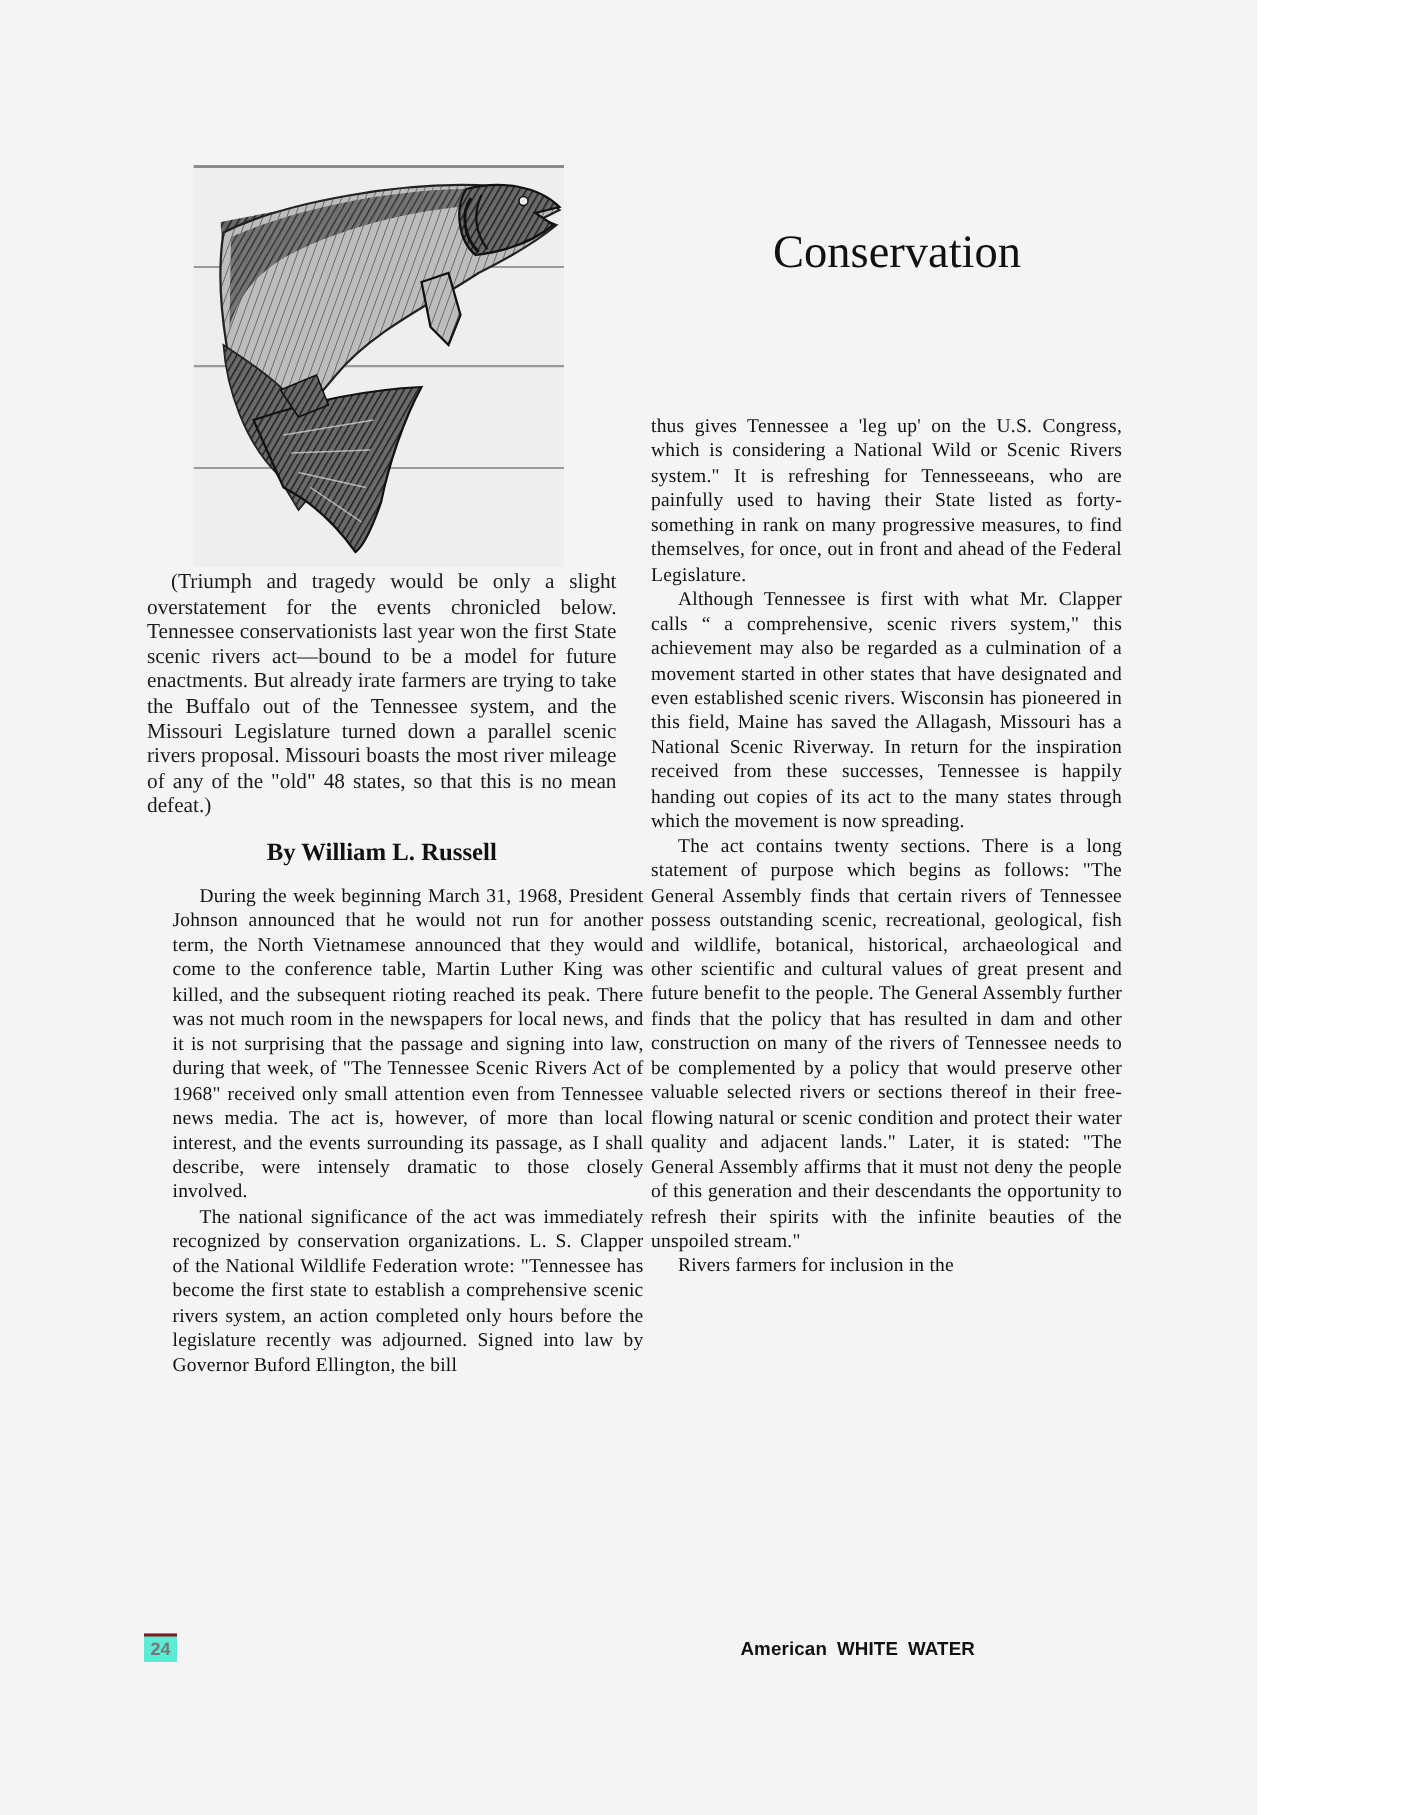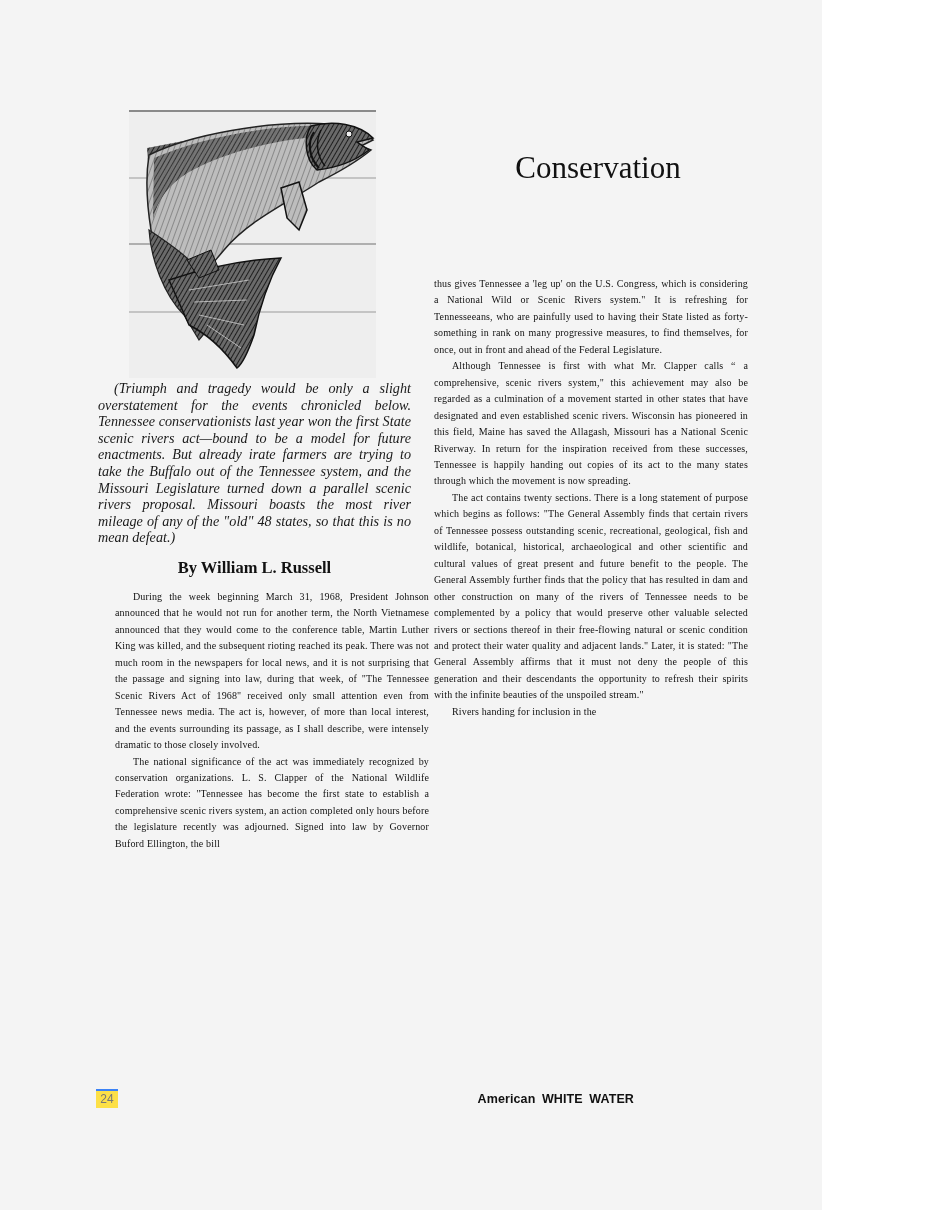--- a/index.html
+++ b/index.html
@@ -5,53 +5,54 @@
   html, body { margin: 0; padding: 0; }
   body {
     width: 935px; height: 1210px; position: relative; overflow: hidden;
     background: #ffffff;
     font-family: "Liberation Serif", "DejaVu Serif", serif;
     color: #111;
   }
   .page {
     position: absolute; left: 0; top: 0; width: 822px; height: 1210px;
     background: #f4f4f4;
+    padding-left: 16px;
   }
   .figure {
     position: absolute; left: 129px; top: 110px; width: 247px; height: 268px;
     background: #eeeeee;
   }
   .figure svg { position: absolute; left: 0; top: 0; }
   .title {
     position: absolute; left: 470px; top: 146px; width: 256px;
     text-align: center; font-size: 31px; line-height: 44px; color: #111;
   }
   .caption {
     position: absolute; left: 98px; top: 380px; width: 313px;
-    font-style: italic; font-size: 14.2px; line-height: 16.6px;
+    font-size: 14.2px; line-height: 16.6px;
     text-align: justify; color: #1a1a1a;
   }
   .caption p { margin: 0; text-indent: 16px; }
   .byline {
     position: absolute; left: 98px; top: 558px; width: 313px;
     text-align: center; font-weight: bold; font-size: 16.5px; line-height: 20px;
   }
   .col {
     position: absolute; width: 314px;
-    font-size: 10px; line-height: 16.45px; text-align: justify;
+    font-size: 13px; line-height: 16.45px; text-align: justify;
     letter-spacing: 0.15px;
   }
   .col p { margin: 0; text-indent: 18px; }
   .col p.noindent { text-indent: 0; }
   .col-left { left: 115px; top: 589px; }
   .col-right { left: 434px; top: 276px; }
   .footer-page {
     position: absolute; left: 96px; top: 1089px; width: 22px; height: 17px;
-    border-top: 2px solid #3b82f6; background: #fde047;
-    font-family: "Liberation Sans", sans-serif; font-weight: normal;
+    border-top: 2px solid #7f1d1d; background: #5eead4;
+    font-family: "Liberation Sans", sans-serif; font-weight: bold;
     font-size: 12px; color: #777; text-align: center; line-height: 17px;
   }
   .footer-mag {
     position: absolute; right: 188px; top: 1092px;
     font-family: Liberation Sans, sans-serif; font-weight: bold;
     font-size: 12.5px; color: #111; letter-spacing: 0.1px; word-spacing: 3px;
   }
 </style>
 </head>
 <body>
@@ -114,18 +115,18 @@
 
   <div class="col col-left">
     <p>During the week beginning March 31, 1968, President Johnson announced that he would not run for another term, the North Vietnamese announced that they would come to the conference table, Martin Luther King was killed, and the subsequent rioting reached its peak. There was not much room in the newspapers for local news, and it is not surprising that the passage and signing into law, during that week, of "The Tennessee Scenic Rivers Act of 1968" received only small attention even from Tennessee news media. The act is, however, of more than local interest, and the events surrounding its passage, as I shall describe, were intensely dramatic to those closely involved.</p>
     <p>The national significance of the act was immediately recognized by conservation organizations. L. S. Clapper of the National Wildlife Federation wrote: "Tennessee has become the first state to establish a comprehensive scenic rivers system, an action completed only hours before the legislature recently was adjourned. Signed into law by Governor Buford Ellington, the bill</p>
   </div>
 
   <div class="col col-right">
     <p class="noindent">thus gives Tennessee a 'leg up' on the U.S. Congress, which is considering a National Wild or Scenic Rivers system." It is refreshing for Tennesseeans, who are painfully used to having their State listed as forty-something in rank on many progressive measures, to find themselves, for once, out in front and ahead of the Federal Legislature.</p>
     <p>Although Tennessee is first with what Mr. Clapper calls “ a comprehensive, scenic rivers system," this achievement may also be regarded as a culmination of a movement started in other states that have designated and even established scenic rivers. Wisconsin has pioneered in this field, Maine has saved the Allagash, Missouri has a National Scenic Riverway. In return for the inspiration received from these successes, Tennessee is happily handing out copies of its act to the many states through which the movement is now spreading.</p>
     <p>The act contains twenty sections. There is a long statement of purpose which begins as follows: "The General Assembly finds that certain rivers of Tennessee possess outstanding scenic, recreational, geological, fish and wildlife, botanical, historical, archaeological and other scientific and cultural values of great present and future benefit to the people. The General Assembly further finds that the policy that has resulted in dam and other construction on many of the rivers of Tennessee needs to be complemented by a policy that would preserve other valuable selected rivers or sections thereof in their free-flowing natural or scenic condition and protect their water quality and adjacent lands." Later, it is stated: "The General Assembly affirms that it must not deny the people of this generation and their descendants the opportunity to refresh their spirits with the infinite beauties of the unspoiled stream."</p>
-    <p>Rivers handing for inclusion in the</p>
+    <p>Rivers farmers for inclusion in the</p>
   </div>
 
   <div class="footer-page">24</div>
   <div class="footer-mag">American WHITE WATER</div>
 </div>
 
 </body></html>

